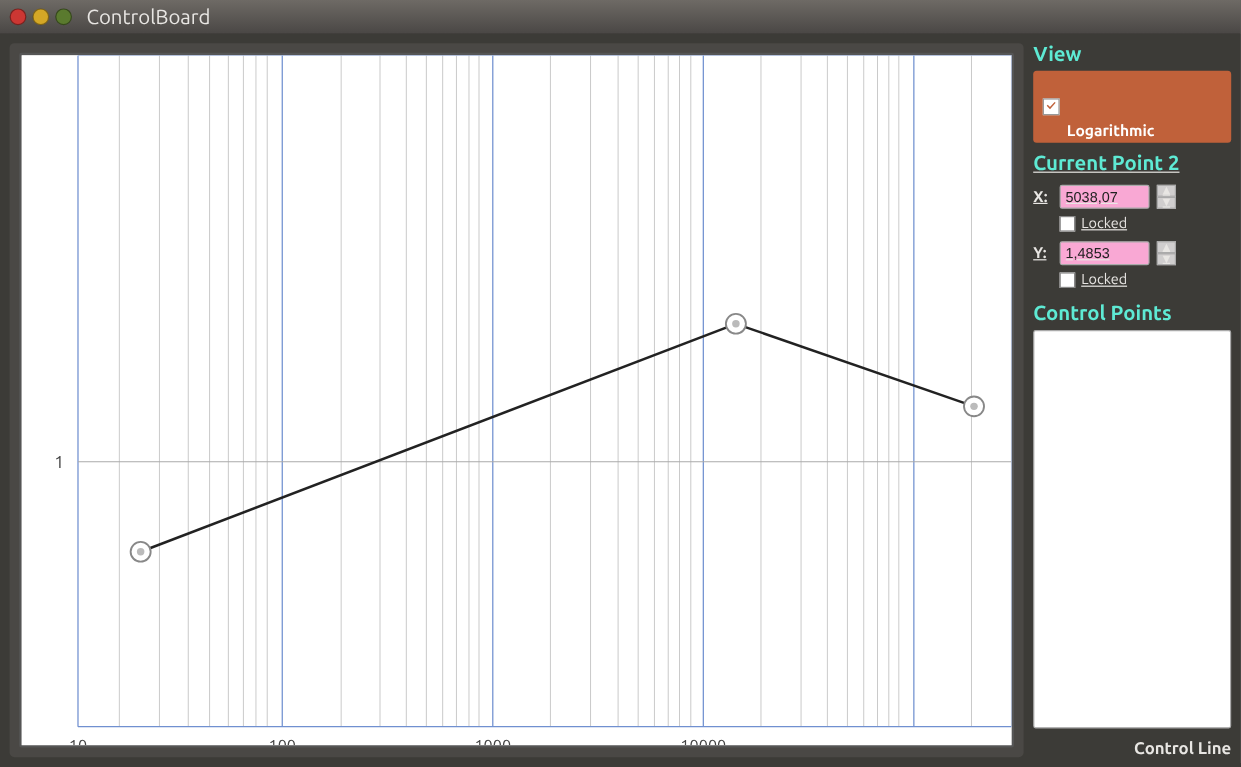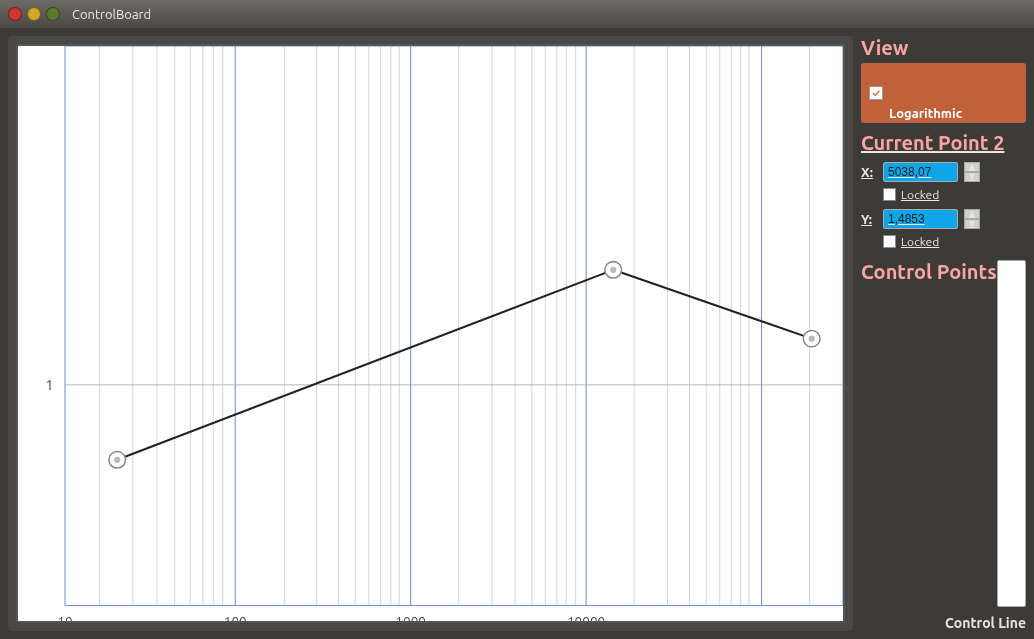--- a/index.html
+++ b/index.html
@@ -29,21 +29,21 @@
       height: 14px;
       border-radius: 50%;
       border: 1px solid rgba(0,0,0,0.4);
       cursor: pointer;
     }
     .tb-close { background: #cc3733; }
     .tb-min { background: #d4a726; }
     .tb-max { background: #5a7a2e; }
     .title-text {
       color: #e8e6e3;
-      font-size: 13px;
+      font-size: 17px;
       margin-left: 6px;
       font-weight: normal;
     }
     .main-content {
       display: flex;
       height: calc(639px - 28px);
       background: #3c3b37;
       padding: 8px;
       gap: 0;
     }
@@ -64,23 +64,23 @@
       overflow: hidden;
     }
     .right-panel {
       width: 165px;
       display: flex;
       flex-direction: column;
       gap: 8px;
       color: #e8e6e3;
     }
     .section-label {
-      font-size: 20px;
-      font-weight: bold;
-      color: #fca5a5;
+      font-size: 17px;
+      font-weight: bold;
+      color: #5eead4;
       margin-bottom: 4px;
     }
     .logarithmic-checkbox {
       display: flex;
       align-items: center;
       gap: 6px;
       background: #c0613a;
       border-radius: 3px;
       padding: 3px 8px;
     }
@@ -114,21 +114,21 @@
       gap: 6px;
       margin-bottom: 2px;
     }
     .coord-label {
       color: #e8e6e3;
       font-size: 13px;
       width: 16px;
       font-weight: bold;
     }
     .coord-input {
-      background: #0ea5e9;
+      background: #f9a8d4;
       border: 1px solid #aaa;
       border-radius: 2px;
       padding: 2px 4px;
       font-size: 12px;
       width: 75px;
       color: #222;
     }
     .spinner-btns {
       display: flex;
       flex-direction: column;
@@ -313,21 +313,21 @@
           <div class="spinner-btn">▼</div>
         </div>
       </div>
 
       <div class="locked-row">
         <div class="small-checkbox"></div>
         <span class="locked-label">Locked</span>
       </div>
     </div>
 
-    <div style="flex:1; display:flex; flex-direction:row;">
+    <div style="flex:1; display:flex; flex-direction:column;">
       <div class="section-label">Control Points</div>
       <div class="control-points-box"></div>
     </div>
 
     <div class="control-line-section">
       <div class="control-line-label">Control Line</div>
     </div>
 
   </div>
 </div>

